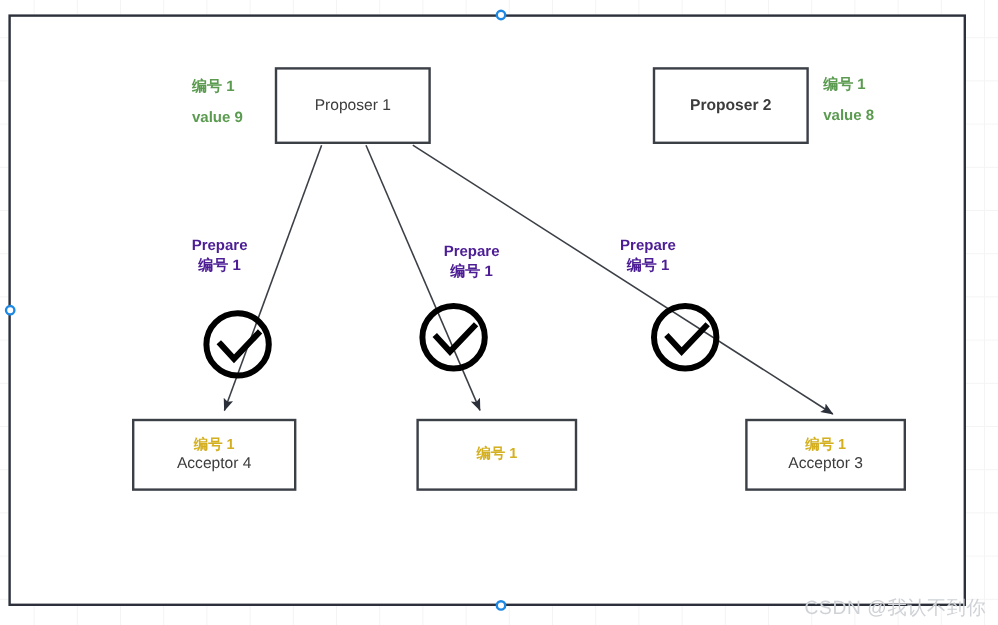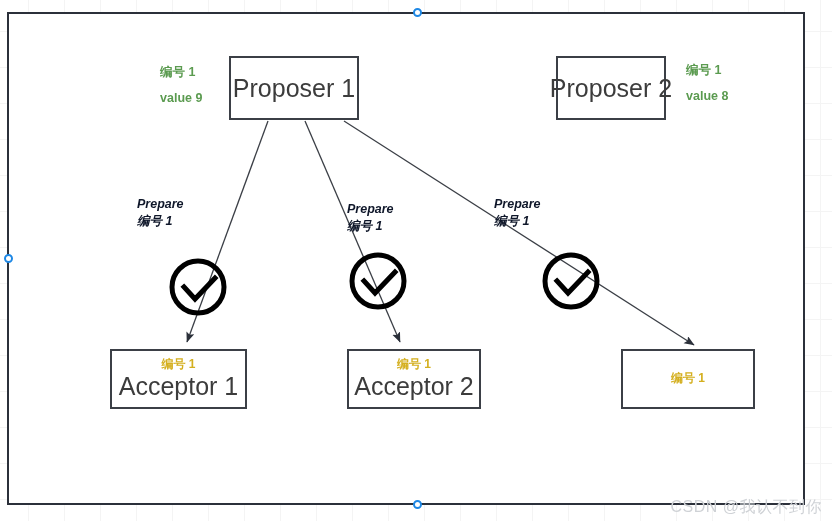--- a/index.html
+++ b/index.html
@@ -70,36 +70,36 @@
     box-sizing: border-box;
     border: 2px solid #3b3f46;
     background: #ffffff;
     display: flex;
     flex-direction: column;
     align-items: center;
     justify-content: center;
     z-index: 20;
   }
   .node .title {
-    font-size: 25px;
+    font-size: 13px;
     color: #3c3c3c;
     line-height: 1.15;
     white-space: nowrap;
   }
   .node .inner-tag {
     font-size: 12px;
     font-weight: bold;
     color: #d4af1f;
     line-height: 1.1;
     margin-bottom: 1px;
     white-space: nowrap;
   }
 
   #proposer1 { left: 229px; top: 56px;  width: 130px; height: 64px; }
-  #proposer2 { left: 556px; top: 56px;  width: 110px; height: 64px; }
+  #proposer2 { left: 544px; top: 56px;  width: 130px; height: 64px; font-weight: bold; }
 
   #acceptor1 { left: 110px; top: 349px; width: 137px; height: 60px; }
   #acceptor2 { left: 347px; top: 349px; width: 134px; height: 60px; }
   #acceptor3 { left: 621px; top: 349px; width: 134px; height: 60px; }
 
   
   .green-group {
     position: absolute;
     z-index: 20;
     display: flex;
@@ -113,27 +113,26 @@
     white-space: nowrap;
     line-height: 1;
   }
   #green-left  { left: 160px; top: 66px; align-items: flex-start; }
   #green-right { left: 686px; top: 64px; align-items: flex-start; }
 
   
   .prepare-label {
     position: absolute;
     z-index: 20;
-    text-align: left;
-    color: #0f172a;
+    text-align: center;
+    color: #4c1d95;
     font-size: 12.5px;
     font-weight: bold;
     line-height: 1.35;
     white-space: nowrap;
-    font-style: italic;
   }
   #prep1 { left: 137px; top: 196px; width: 92px; }
   #prep2 { left: 347px; top: 201px; width: 92px; }
   #prep3 { left: 494px; top: 196px; width: 92px; }
 
   
   #watermark {
     position: absolute;
     right: 10px;
     bottom: 3px;
@@ -183,30 +182,30 @@
 <div class="node" id="proposer1">
   <div class="title">Proposer 1</div>
 </div>
 
 <div class="node" id="proposer2">
   <div class="title">Proposer 2</div>
 </div>
 
 <div class="node" id="acceptor1">
   <div class="inner-tag">编号 1</div>
-  <div class="title">Acceptor 1</div>
+  <div class="title">Acceptor 4</div>
 </div>
 
 <div class="node" id="acceptor2">
   <div class="inner-tag">编号 1</div>
-  <div class="title">Acceptor 2</div>
 </div>
 
 <div class="node" id="acceptor3">
   <div class="inner-tag">编号 1</div>
+  <div class="title">Acceptor 3</div>
 </div>
 
 <div class="green-group" id="green-left">
   <span>编号 1</span>
   <span>value 9</span>
 </div>
 
 <div class="green-group" id="green-right">
   <span>编号 1</span>
   <span>value 8</span>

